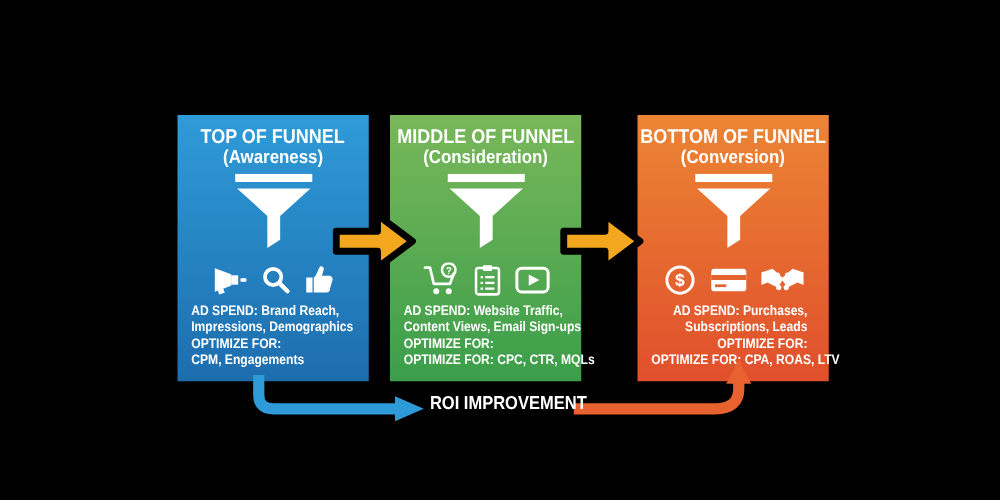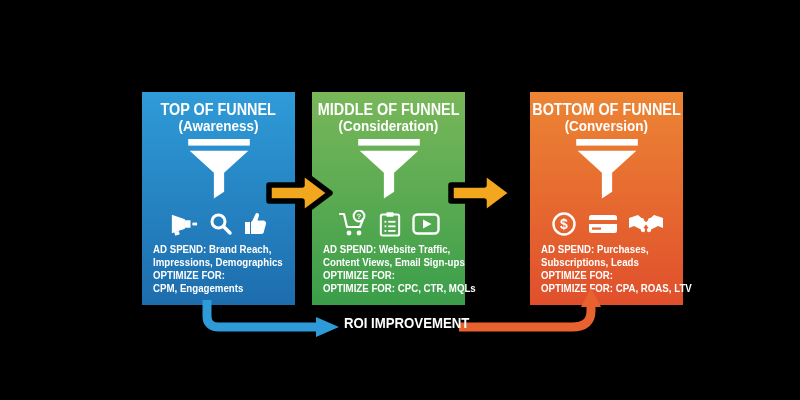--- a/index.html
+++ b/index.html
@@ -7,21 +7,21 @@
     position:relative; width:800px; height:400px; background:#000000;
     overflow:hidden; font-family:"Liberation Sans", sans-serif; color:#fff;padding-left:35px;
   }
   .panel {
     position:absolute; top:92px; height:213px; width:153px;
     display:flex; flex-direction:column; align-items:center;
     padding-top:9px; box-sizing:border-box; z-index:1;
   }
   .panel-blue   { left:142px; background:linear-gradient(180deg,#2f9bd8 0%,#1d6dad 100%); }
   .panel-green  { left:312px; background:linear-gradient(180deg,#79b75a 0%,#3b9e4a 100%); }
-  .panel-orange { left:530px; background:linear-gradient(180deg,#ec8534 0%,#e04f2c 100%); }
+  .panel-orange { left:510px; background:linear-gradient(180deg,#ec8534 0%,#e04f2c 100%);text-align:right; }
 
   .panel-title {
     font-weight:bold; font-size:16px; line-height:17px; white-space:nowrap;
     transform:scaleX(.9); transform-origin:center; letter-spacing:0;
   }
   .panel-sub {
     font-weight:bold; font-size:15px; line-height:16px; white-space:nowrap;
     transform:scaleX(.9); transform-origin:center;
   }
   .funnel-wrap { margin-top:5px; height:66px; }

